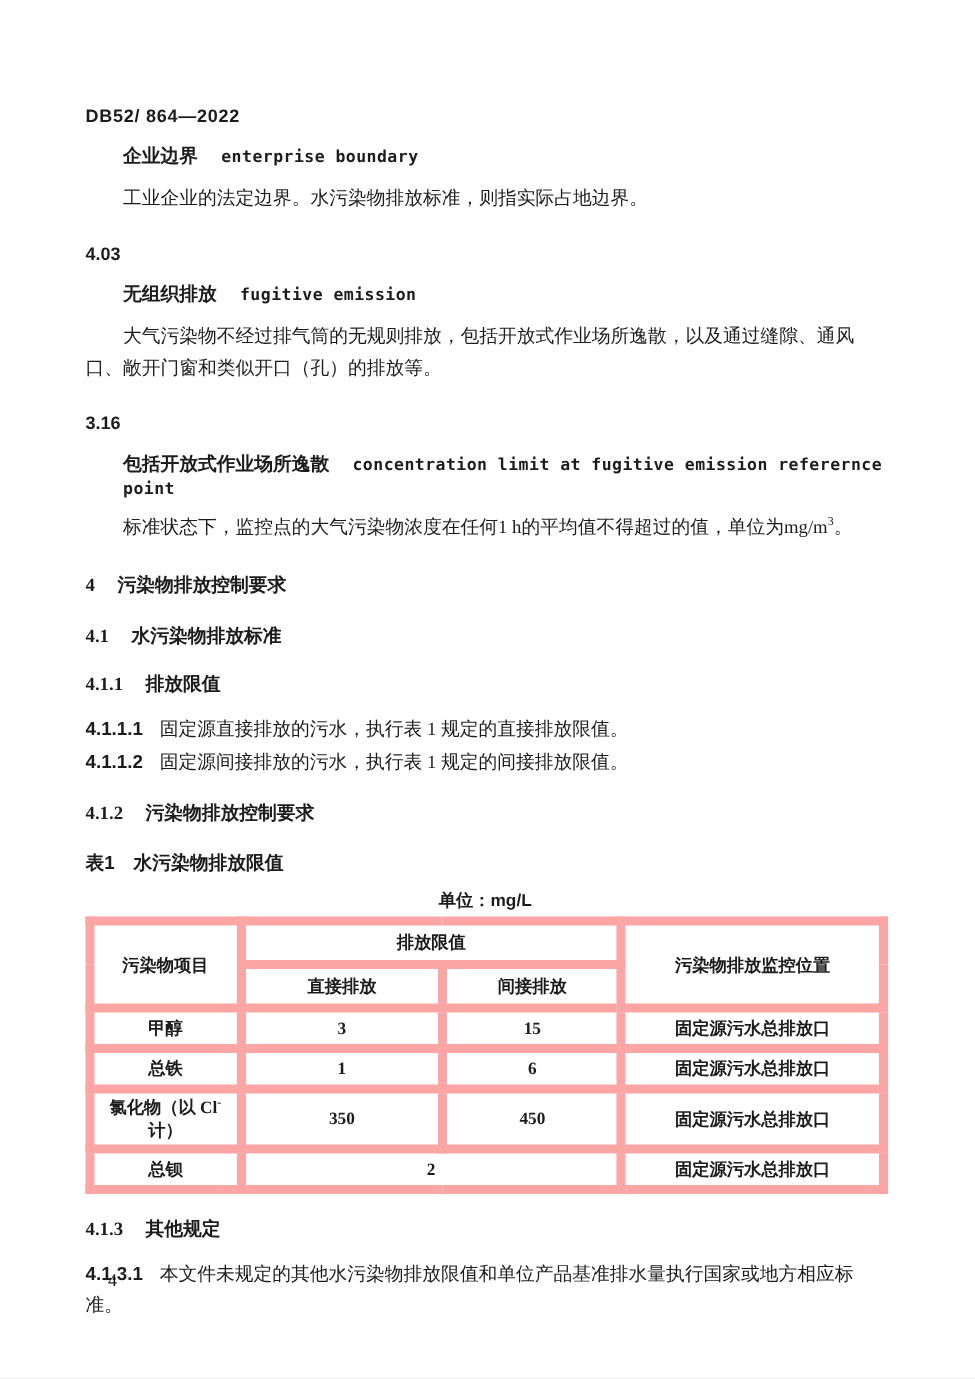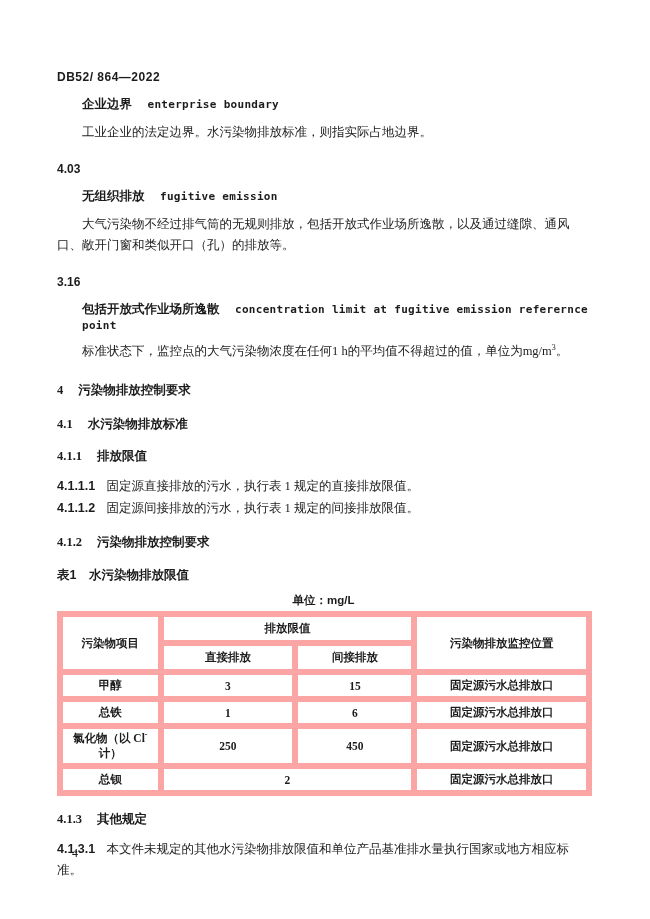--- a/index.html
+++ b/index.html
@@ -191,21 +191,21 @@
         <td>固定源污水总排放口</td>
       </tr>
       <tr>
         <td>总铁</td>
         <td>1</td>
         <td>6</td>
         <td>固定源污水总排放口</td>
       </tr>
       <tr>
         <td><span>氯化物（以 Cl</span><span class="sup">-</span><span>计）</span></td>
-        <td>250</td>
+        <td>350</td>
         <td>450</td>
         <td>固定源污水总排放口</td>
       </tr>
       <tr>
         <td>总钡</td>
         <td colspan="2">2</td>
         <td>固定源污水总排放口</td>
       </tr>
     </tbody>
   </table>

